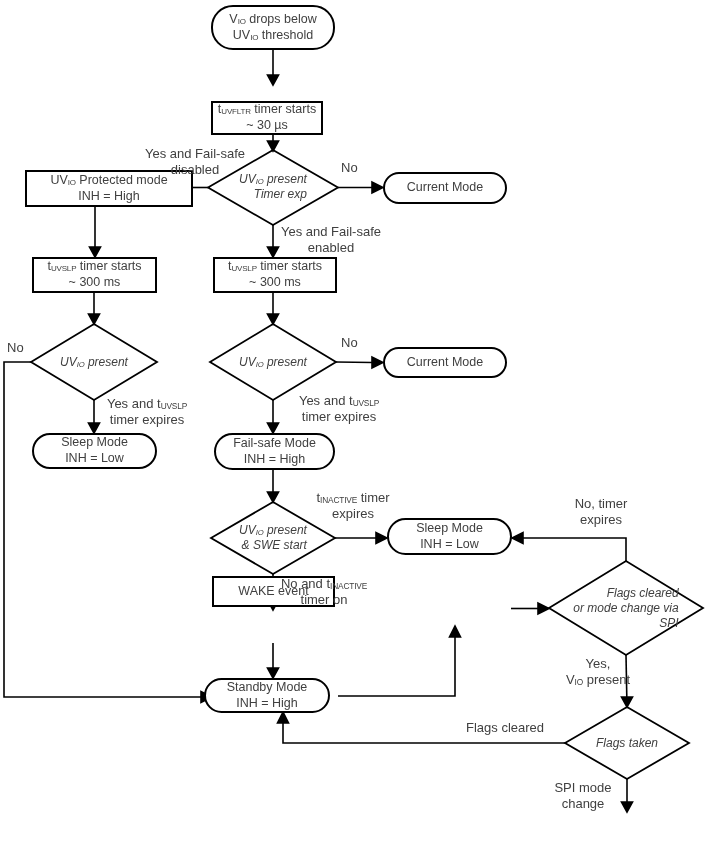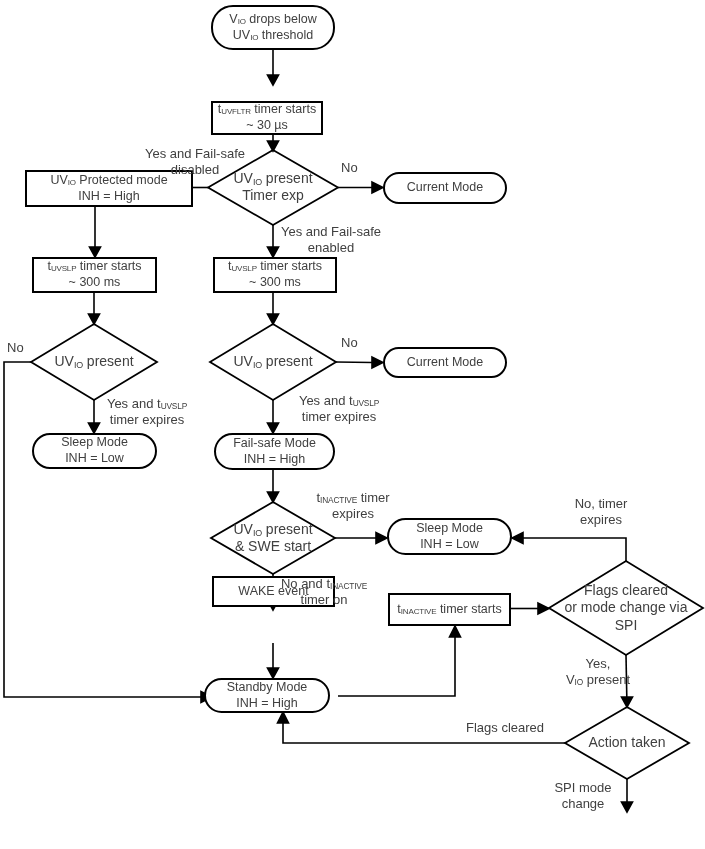--- a/index.html
+++ b/index.html
@@ -10,21 +10,21 @@
   .layer{position:absolute;left:0;top:0;}
   .node{
     position:absolute;background:#fff;border:2px solid #000;box-sizing:border-box;
     display:flex;align-items:center;justify-content:center;text-align:center;
     font-size:12.5px;line-height:1.25;z-index:2;
   }
   .node span{white-space:nowrap;}
   .stadium{border-radius:22px;}
   .dtext{
     position:absolute;display:flex;align-items:center;justify-content:center;
-    text-align:center;font-size:14px;line-height:1.25;z-index:3;
+    text-align:right;font-size:12px;line-height:1.25;z-index:3;font-style:italic;
   }
   .dtext span{white-space:nowrap;}
   .lbl{
     position:absolute;font-size:13px;line-height:1.2;z-index:3;
   }
   .lbl span{white-space:nowrap;display:block;}
   .center{text-align:center;}
   sub{font-size:0.64em;line-height:0;vertical-align:-0.18em;letter-spacing:-0.02em;}
 </style>
 </head>
@@ -156,23 +156,20 @@
   </div>
   <div class="node stadium" style="left:32px;top:433px;width:125px;height:36px">
     <span>Sleep Mode<br>INH = Low</span>
   </div>
   <div class="node stadium" style="left:214px;top:433px;width:121px;height:37px">
     <span>Fail-safe Mode<br>INH = High</span>
   </div>
   <div class="node stadium" style="left:387px;top:518px;width:125px;height:37px">
     <span>Sleep Mode<br>INH = Low</span>
   </div>
-  <div class="node" style="left:388px;top:593px;width:123px;height:33px">
-    <span>t<sub>INACTIVE</sub> timer starts</span>
-  </div>
   <div class="node" style="left:212px;top:576px;width:123px;height:31px">
     <span>WAKE event</span>
   </div>
   <div class="node stadium" style="left:204px;top:678px;width:126px;height:35px">
     <span>Standby Mode<br>INH = High</span>
   </div>
 
   <div class="dtext" style="left:213px;top:158px;width:120px;height:58px">
     <span>UV<sub>IO</sub> present<br>Timer exp</span>
   </div>
@@ -182,21 +179,21 @@
   <div class="dtext" style="left:223px;top:344px;width:100px;height:36px">
     <span>UV<sub>IO</sub> present</span>
   </div>
   <div class="dtext" style="left:215px;top:516px;width:116px;height:44px">
     <span>UV<sub>IO</sub> present<br>&amp; SWE start</span>
   </div>
   <div class="dtext" style="left:556px;top:578px;width:140px;height:60px">
     <span>Flags cleared<br>or mode change via<br>SPI</span>
   </div>
   <div class="dtext" style="left:567px;top:730px;width:120px;height:26px">
-    <span>Action taken</span>
+    <span>Flags taken</span>
   </div>
 
   <div class="lbl center" style="left:139px;top:146px;width:112px">
     <span>Yes and Fail-safe<br>disabled</span>
   </div>
   <div class="lbl" style="left:341px;top:160px;width:26px">
     <span>No</span>
   </div>
   <div class="lbl center" style="left:281px;top:224px;width:100px">
     <span>Yes and Fail-safe<br>enabled</span>

